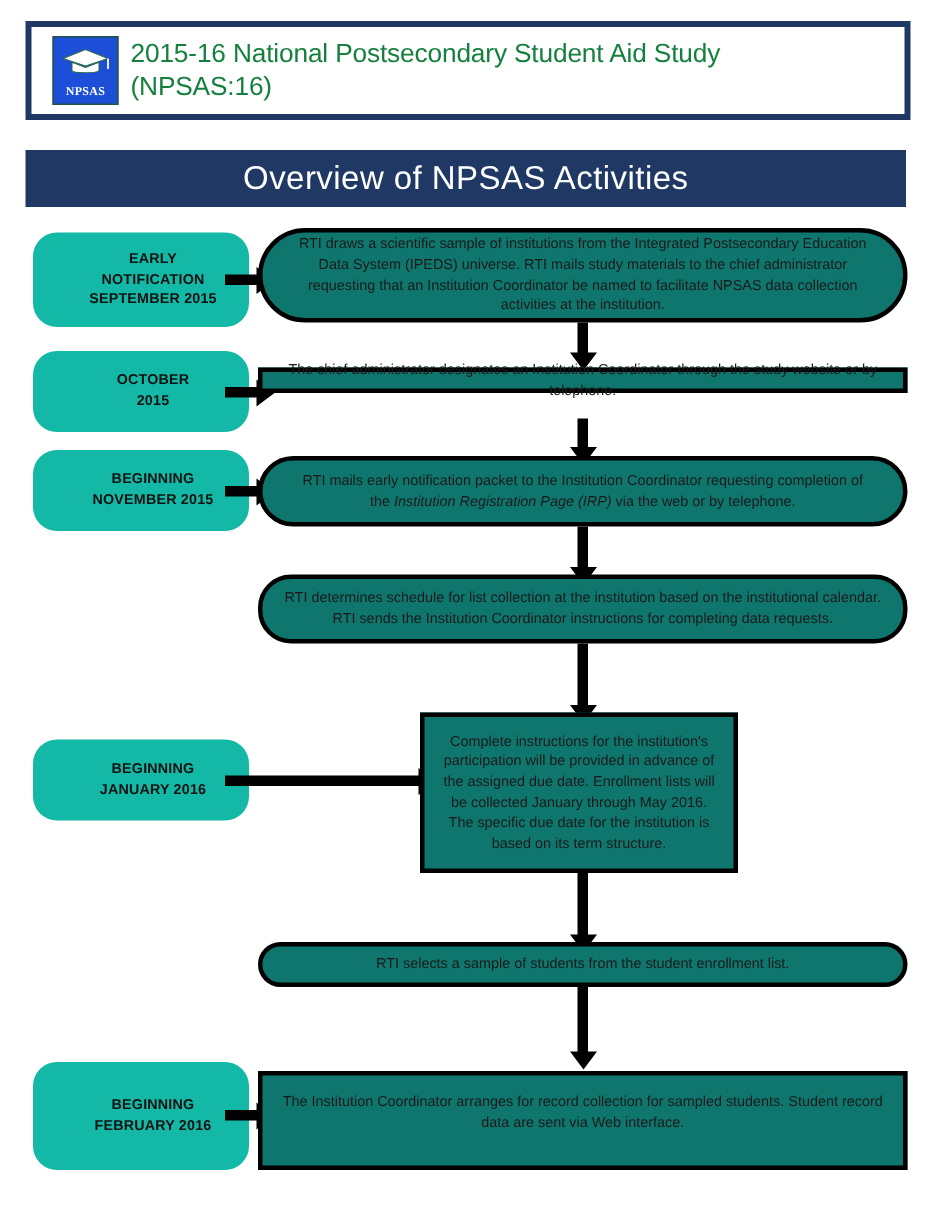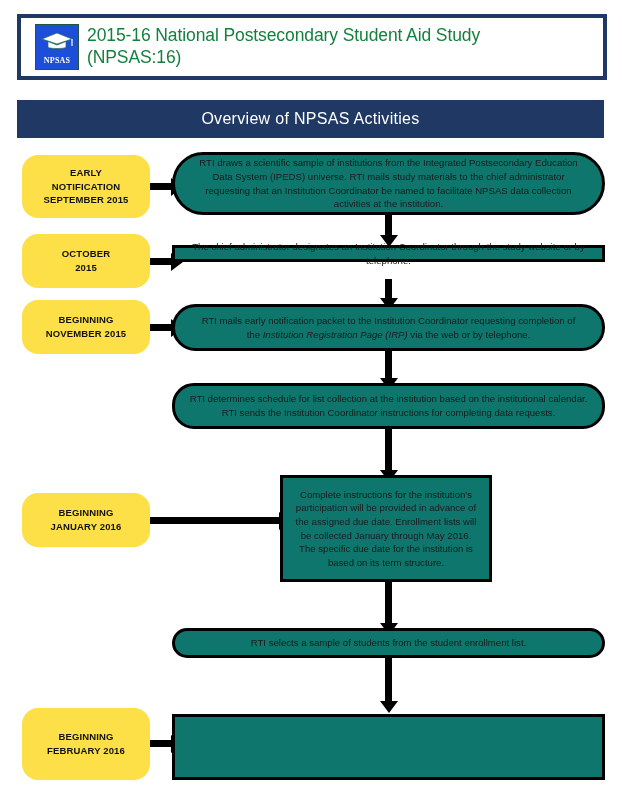--- a/index.html
+++ b/index.html
@@ -73,38 +73,39 @@
     position: absolute;
     left: 17px;
     top: 100px;
     width: 587px;
     height: 38px;
     background: #1f3864;
     color: #ffffff;
     display: flex;
     align-items: center;
     justify-content: center;
-    font-size: 16px;
+    font-size: 22px;
     letter-spacing: 0.3px;
   }
 
   
   .pill {
     position: absolute;
-    background: #fde047;
+    background: #14b8a6;
     border-radius: 16px;
     display: flex;
     align-items: center;
     justify-content: center;
     text-align: center;
     font-size: 9.5px;
     font-weight: bold;
     line-height: 1.45;
     color: #111111;
     letter-spacing: 0.15px;
+    padding-left: 16px;
   }
 
   .node {
     position: absolute;
     background: #0f766e;
     border: 3px solid #000000;
     box-sizing: border-box;
     display: flex;
     align-items: center;
     justify-content: center;
@@ -241,15 +242,16 @@
 
 <div class="pill" style="left:22px; top:708px; width:128px; height:72px;">
   <div>
     <div>BEGINNING</div>
     <div>FEBRUARY 2016</div>
   </div>
 </div>
 <div class="h-arrow" style="left:150px; top:740px; width:22px;"></div>
 <div class="node" style="left:172px; top:714px; width:433px; height:66px;">
   <div class="inner">
+    <div>The Institution Coordinator arranges for record collection for sampled students. Student record data are sent via Web interface.</div>
     <span class="spacer"></span>
   </div>
 </div>
 
 </body></html>

